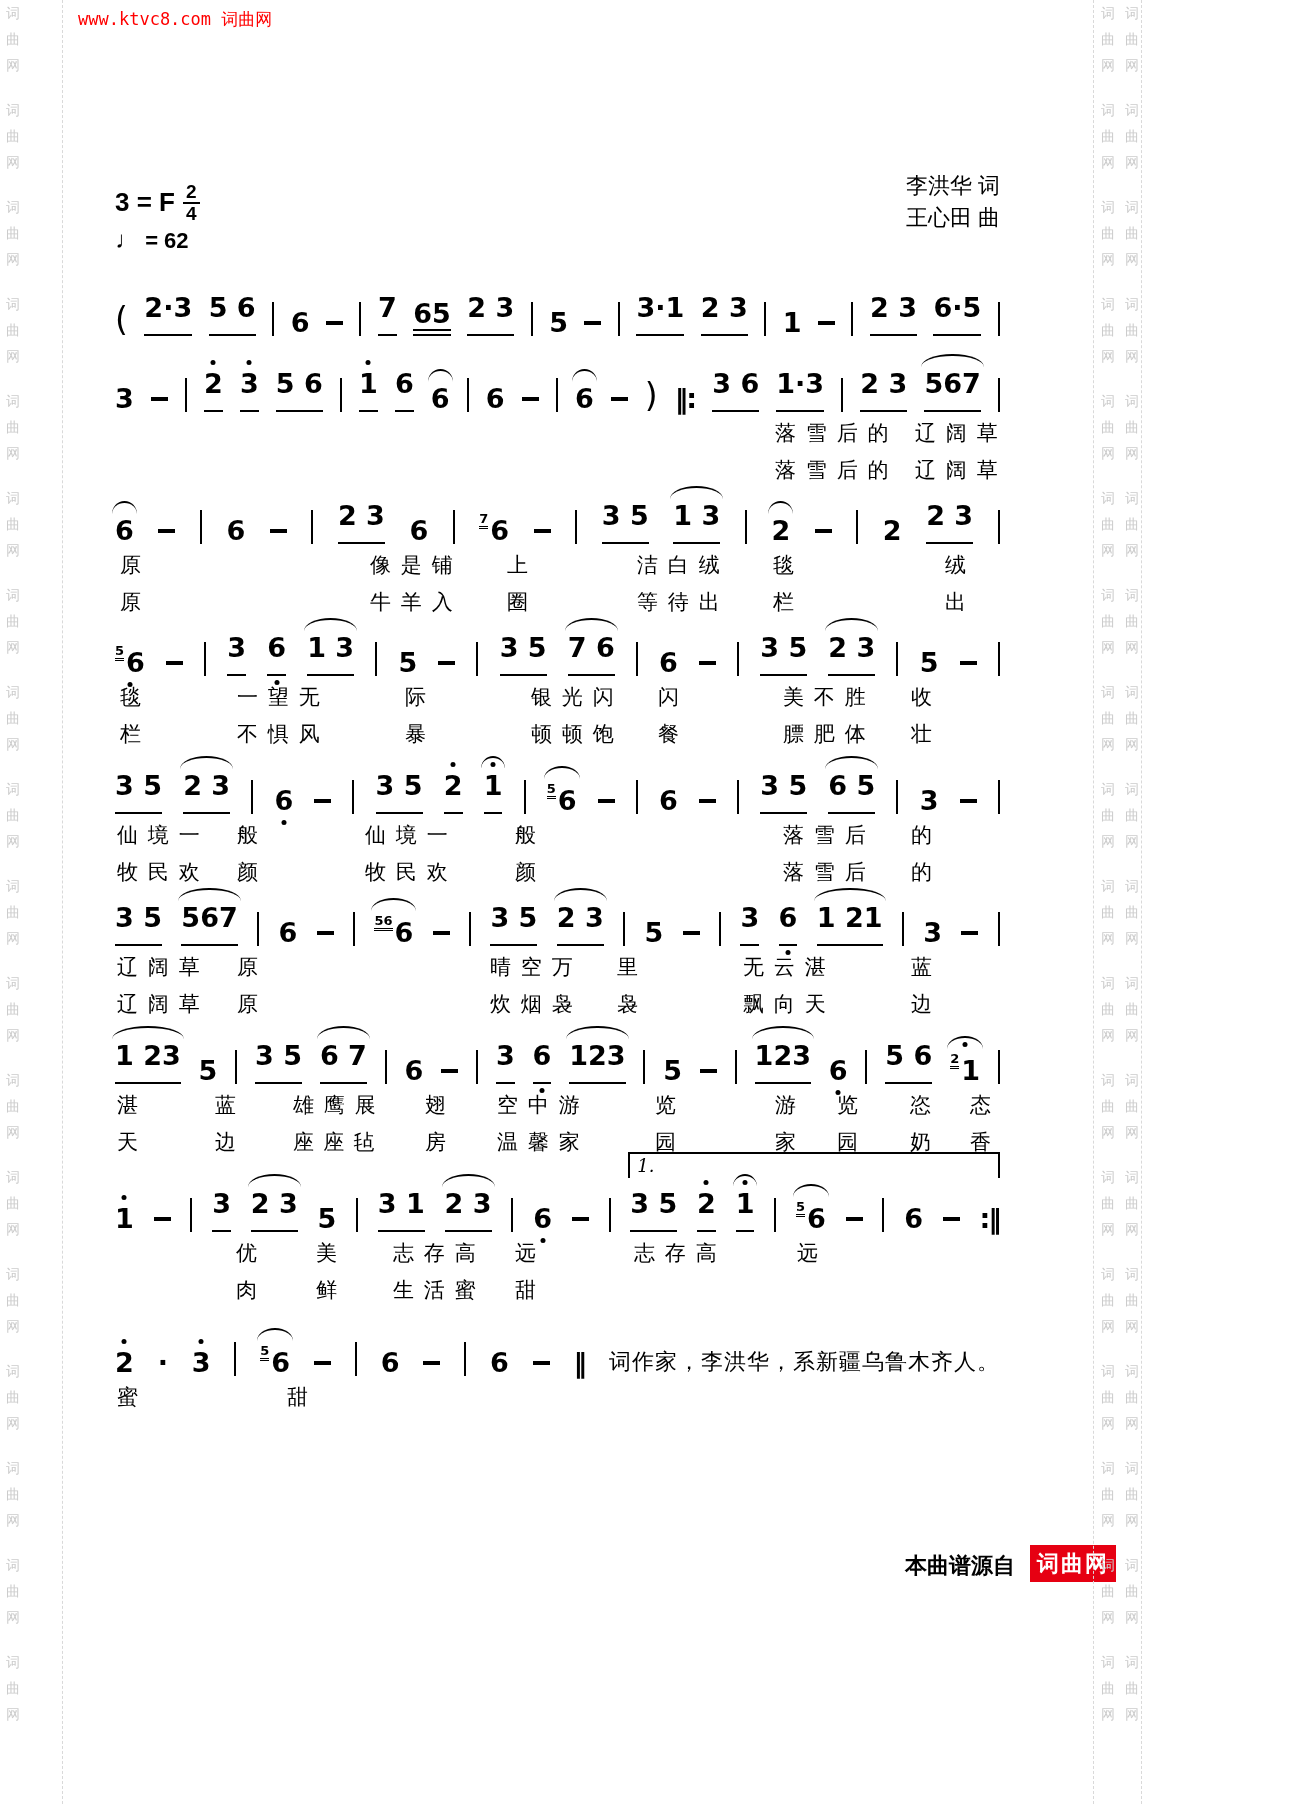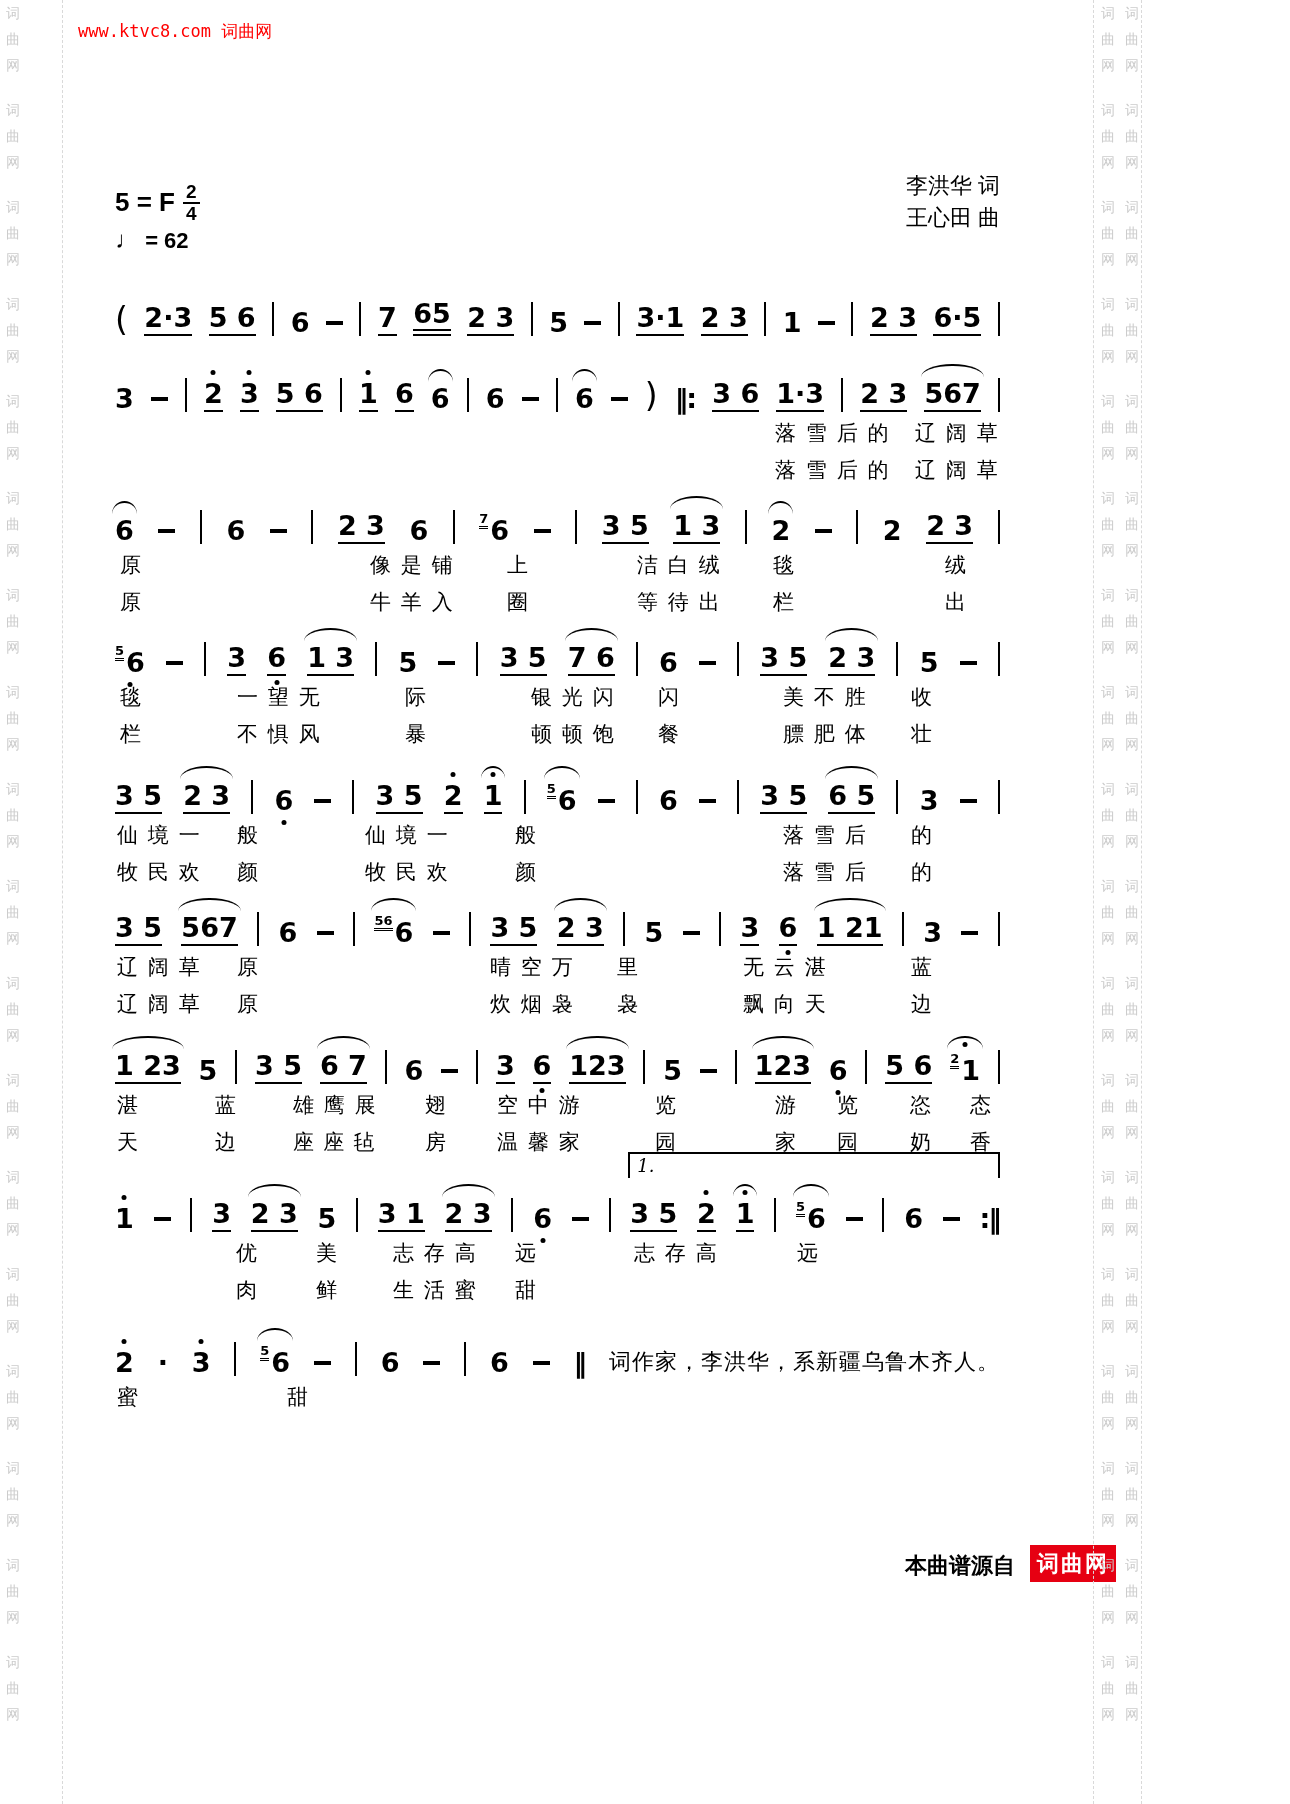--- a/index.html
+++ b/index.html
@@ -2,41 +2,41 @@
 <html><head>
 <meta charset="utf-8">
 <style>
   html,body{margin:0;padding:0;background:#fff;}
   #page{position:relative;width:1290px;height:1804px;background:#ffffff;overflow:hidden;
         font-family:"Liberation Sans",sans-serif;color:#000;}
   
   .wm-char{position:absolute;font-size:14px;line-height:1;color:#cccccc;width:16px;text-align:center;}
   .wm-line{position:absolute;top:0;bottom:0;width:0;border-left:1px dashed #d9d9d9;}
   
-  #url{position:absolute;left:78px;top:20px;font-family:"DejaVu Sans Mono",monospace;
+  #url{position:absolute;left:78px;top:8px;font-family:"DejaVu Sans Mono",monospace;
        font-size:17px;color:#ff0000;}
   
   #title{position:absolute;left:115px;width:885px;top:120px;text-align:center;
          font-family:"DejaVu Serif",serif;font-size:44px;font-weight:700;
          letter-spacing:38px;text-indent:38px;white-space:nowrap;}
   #date{position:absolute;left:115px;width:885px;top:193px;text-align:center;font-size:22px;}
   #credits{position:absolute;right:290px;top:170px;text-align:right;font-size:22px;line-height:32px;}
   #keyblock{position:absolute;left:115px;top:182px;font-weight:bold;}
   #keysig{font-size:26px;display:inline-flex;align-items:center;gap:8px;}
   .frac{display:inline-flex;flex-direction:column;font-size:19px;line-height:1.05;text-align:center;}
   .frac .top{border-bottom:2px solid #000;padding:0 3px;}
   #tempo{font-size:22px;margin-top:2px;}
   #tempo .nq{font-size:24px;}
   
   #score{position:absolute;left:115px;top:0;width:885px;}
   .system{position:absolute;left:0;width:885px;}
   .nline{display:flex;justify-content:space-between;align-items:flex-end;height:54px;padding-top:20px;}
   .tk{position:relative;font-family:"DejaVu Sans",sans-serif;font-weight:bold;font-size:27px;
       line-height:1;white-space:pre;}
-  .tk.u1{border-bottom:2.5px solid #000;padding-bottom:3px;}
+  .tk.u1{border-bottom:2.5px solid #000;padding-bottom:13px;}
   .tk.u2{border-bottom:7px double #000;padding-bottom:2px;}
   .tk.bar{width:2px;height:34px;background:#000;margin-bottom:0;}
   .tk.dash{width:17px;height:4px;background:#000;margin-bottom:11px;}
   .tk.rep{font-size:27px;letter-spacing:-2px;}
   .tk.par{font-size:33px;font-weight:400;}
   .tk.dot{font-size:27px;}
   .tk.txt{font-size:22px;font-weight:400;margin-bottom:3px;letter-spacing:1px;}
   .dhi{position:absolute;top:-10px;left:50%;transform:translateX(-50%);
        width:5px;height:5px;border-radius:50%;background:#000;}
   .dlo{position:absolute;bottom:-11px;left:50%;transform:translateX(-50%);
@@ -66,21 +66,21 @@
   <div id="url">www.ktvc8.com 词曲网</div>
 
 
   <div id="credits">
     <div>李洪华 词</div>
     <div>王心田 曲</div>
   </div>
 
   <div id="keyblock">
     <div id="keysig">
-      <span>5 = F</span>
+      <span>3 = F</span>
       <span class="frac">
         <span class="top">2</span>
         <span>4</span>
       </span>
     </div>
     <div id="tempo">
       <span class="nq">♩</span>
       <span>= 62</span>
     </div>
   </div>

